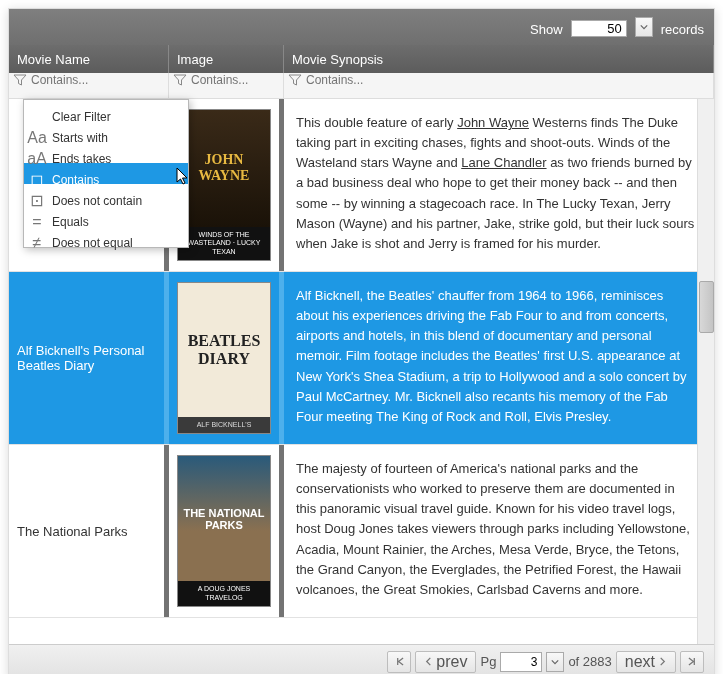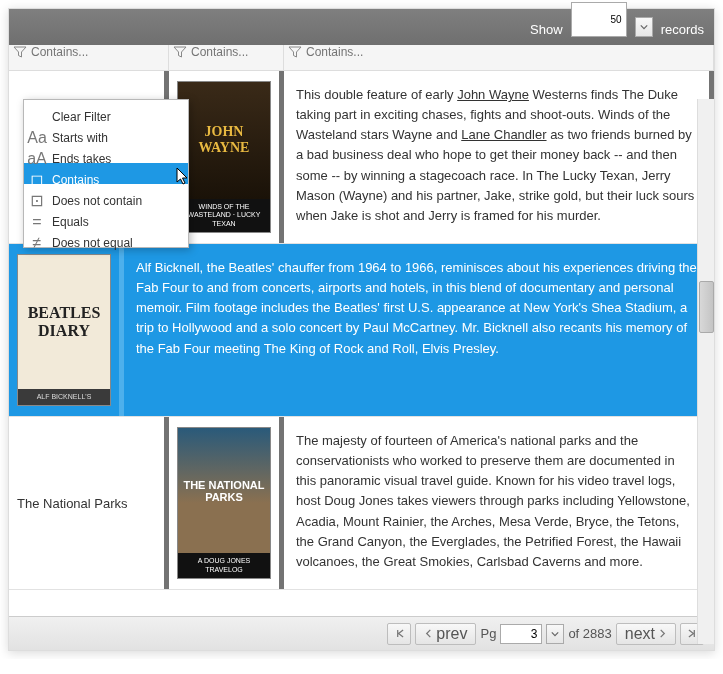--- a/index.html
+++ b/index.html
@@ -1,19 +1,19 @@
 <!DOCTYPE html>
 <html><head>
 <meta charset="utf-8">
 <style>
 *{box-sizing:border-box;margin:0;padding:0}
 body{font-family:"Segoe UI",Tahoma,Arial,sans-serif;font-size:13px;color:#333;background:#fff;padding:8px}
 .grid{width:707px;border:1px solid #ddd;box-shadow:0 2px 10px rgba(0,0,0,.15);background:#fff;position:relative}
 .topbar{height:36px;background:linear-gradient(#7f7f7f,#6f6f6f);display:flex;align-items:flex-end;justify-content:flex-end;padding:8px 10px;gap:8px;color:#fff}
-.topbar input{width:56px;height:35px;border:1px solid #aaa;text-align:right;padding:0 4px;font-size:10px}
+.topbar input{width:56px;height:17px;border:1px solid #aaa;text-align:right;padding:0 4px;font-size:13px}
 .dd-arrow{width:18px;height:20px;background:linear-gradient(#f8f8f8,#e6e6e6);border:1px solid #aaa;display:flex;align-items:center;justify-content:center;cursor:pointer}
 .dd-arrow svg{width:8px;height:8px}
 .headers{display:flex;height:28px;background:linear-gradient(#6d6d6d,#5c5c5c);color:#fff}
 .col{display:flex;align-items:center;padding:0 8px;border-right:1px solid #888}
 .col-name{width:160px}.col-img{width:115px}.col-syn{flex:1}
 .filters{display:flex;height:26px;background:#f5f5f5;border-bottom:1px solid #ddd}
 .fcell{display:flex;align-items:flex-start;border-right:1px solid #ddd;padding:0 4px;gap:4px}
 .funnel{width:14px;height:14px;cursor:pointer;flex-shrink:0}
 .fcell input{border:none;background:transparent;font-size:12px;color:#999;width:100%;outline:none}
 .body{height:545px;overflow-y:auto;position:relative}
@@ -57,20 +57,25 @@
     <span>Show</span>
     <input value="50" style="">
     <div class="dd-arrow">
       <svg viewBox="0 0 10 10">
           <path d="M1 3l4 4 4-4" fill="none" stroke="#666" stroke-width="1.5"></path>
         </svg>
     </div>
     <span>records</span>
   </div>
 
+  <div class="headers">
+    <div class="col col-name">Movie Name</div>
+    <div class="col col-img">Image</div>
+    <div class="col col-syn">Movie Synopsis</div>
+  </div>
 
   <div class="filters">
     <div class="fcell col-name">
       <svg class="funnel" viewBox="0 0 14 14">
           <path d="M1 2h12l-4.5 5v5l-3-1.5V7z" fill="none" stroke="#888"></path>
         </svg>
       <input placeholder="Contains..." style="">
     </div>
     <div class="fcell col-img">
       <svg class="funnel" viewBox="0 0 14 14">
@@ -91,20 +96,21 @@
         <div class="cell name"></div>
         <div class="cell img">
           <div class="poster p0">
             <div class="top">JOHN WAYNE</div>
             <div class="bot">WINDS OF THE WASTELAND · LUCKY TEXAN</div>
           </div>
         </div>
         <div class="cell syn">This double feature of early <span class="lk">John Wayne</span> Westerns finds The Duke taking part in exciting chases, fights and shoot-outs. Winds of the Wasteland stars Wayne and <span class="lk">Lane Chandler</span> as two friends burned by a bad business deal who hope to get their money back -- and then some -- by winning a stagecoach race. In The Lucky Texan, Jerry Mason (Wayne) and his partner, Jake, strike gold, but their luck sours when Jake is shot and Jerry is framed for his murder.</div>
       </div>
       <div class="row sel">
+        <div class="cell name">Alf Bicknell's Personal Beatles Diary</div>
         <div class="cell img">
           <div class="poster p1">
             <div class="top">BEATLES DIARY</div>
             <div class="bot">ALF BICKNELL'S</div>
           </div>
         </div>
         <div class="cell syn">Alf Bicknell, the Beatles' chauffer from 1964 to 1966, reminisces about his experiences driving the Fab Four to and from concerts, airports and hotels, in this blend of documentary and personal memoir. Film footage includes the Beatles' first U.S. appearance at New York's Shea Stadium, a trip to Hollywood and a solo concert by Paul McCartney. Mr. Bicknell also recants his memory of the Fab Four meeting The King of Rock and Roll, Elvis Presley.</div>
       </div>
       <div class="row">
         <div class="cell name">The National Parks</div>

